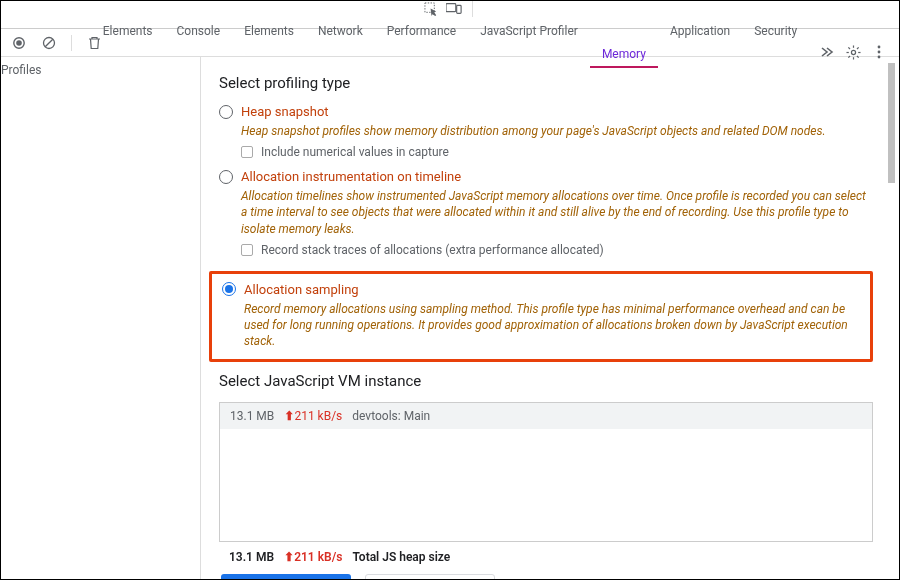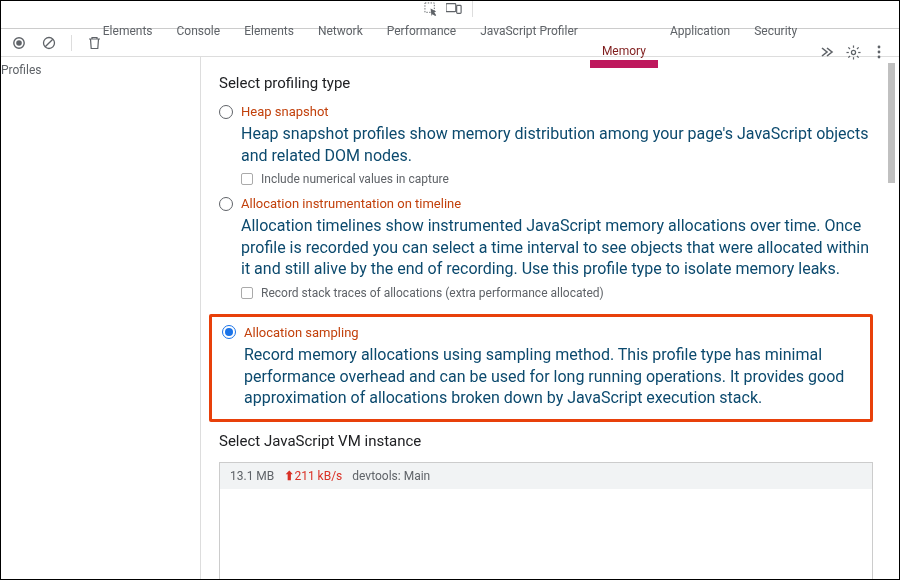--- a/index.html
+++ b/index.html
@@ -3,40 +3,40 @@
 <meta charset="utf-8">
 <style>
   * { box-sizing: border-box; }
   html, body { margin: 0; padding: 0; font-family: "Segoe UI", Roboto, Arial, sans-serif; font-size: 12px; color: #333; background: #fff; }
   .window { width: 900px; height: 580px; border: 1px solid #000; position: relative; overflow: hidden; }
   
   .tabstrip { height: 28px; border-bottom: 1px solid #ccc; display: flex; align-items: center; padding: 0 4px; color: #5f6368; flex-direction: column; }
   .tab-icons-left { display: flex; align-items: center; gap: 6px; padding: 0 6px; }
   .tab-panels { display: flex; height: 100%; align-items: center; }
   .tab-panel { padding: 0 12px; height: 100%; display: flex; align-items: center; cursor: default; color:#5f6368; }
-  .tab-panel.active { color: #7f1d1d; border-bottom: 8px solid #be185d; margin-top: 48px; }
+  .tab-panel.active { color: #6d28d9; border-bottom: 2px solid #be185d; margin-top: 48px; }
   .tab-right { margin-left: auto; display: flex; align-items: center; gap: 10px; padding-right: 8px; color:#5f6368; }
   
   .toolbar { height: 28px; border-bottom: 1px solid #ddd; display: flex; align-items: center; padding: 0 10px; gap: 14px; color:#5f6368; }
   
   .split { display: flex; height: calc(100% - 56px); }
   .sidebar { width: 200px; border-right: 1px solid #ddd; padding: 6px 0; color:#5f6368; }
   .content { flex: 1; padding: 10px 26px 10px 18px; overflow: hidden; position: relative; }
   .scrollbar-slot { position:absolute; right:3px; top:3px; bottom:3px; width:12px; }
   .scrollbar-track { width:12px; height:100%; background:transparent; }
   .scrollbar-thumb { position:absolute; right:1px; top:3px; width:7px; height:120px; background:#c0c0c0; border-radius:0; }
 
   h2.section { font-size: 15px; font-weight: 400; color:#202124; margin: 7px 0 12px 0; }
   .option { padding: 0 0 10px 0; }
   .option-head { display:flex; align-items:center; gap:8px; }
   .radio { width:14px; height:14px; border:1px solid #5f6368; border-radius:50%; display:inline-flex; align-items:center; justify-content:center; }
   .radio.checked { border-color:#1a73e8; }
   .radio.checked::after { content:""; width:8px; height:8px; background:#1a73e8; border-radius:50%; }
   .option-title { color:#c2410c; font-size:13px; }
-  .option-desc { color:#0c4a6e; margin: 4px 0 6px 22px; font-size:16px; line-height:1.35; }
+  .option-desc { color:#a16207; margin: 4px 0 6px 22px; font-size:12px; line-height:1.35;font-style:italic; }
   .sub { display:flex; align-items:center; gap:8px; margin-left:22px; color:#5f6368; }
   .checkbox { width:12px; height:12px; border:1px solid #aaa; border-radius:2px; display:inline-block; }
   .highlight-box { border: 3px solid #e8400a; border-radius: 2px; padding: 8px 10px 10px 10px; margin: 4px 0 10px -10px; }
 
   .vm-box { border:1px solid #ccc; margin-top:6px; height:140px; }
   .vm-row { display:flex; align-items:center; gap:10px; padding:6px 10px; background:#f1f3f4; color:#5f6368; font-size:12px; }
   .rate { color:#d93025; }
   .arrow-up { color:#d93025; font-weight:bold; }
   .footer-row { display:flex; align-items:center; gap:10px; padding:8px 10px 0 10px; color:#202124; font-size:12px; }
   .footer-row .bold { font-weight:600; color:#202124; }

